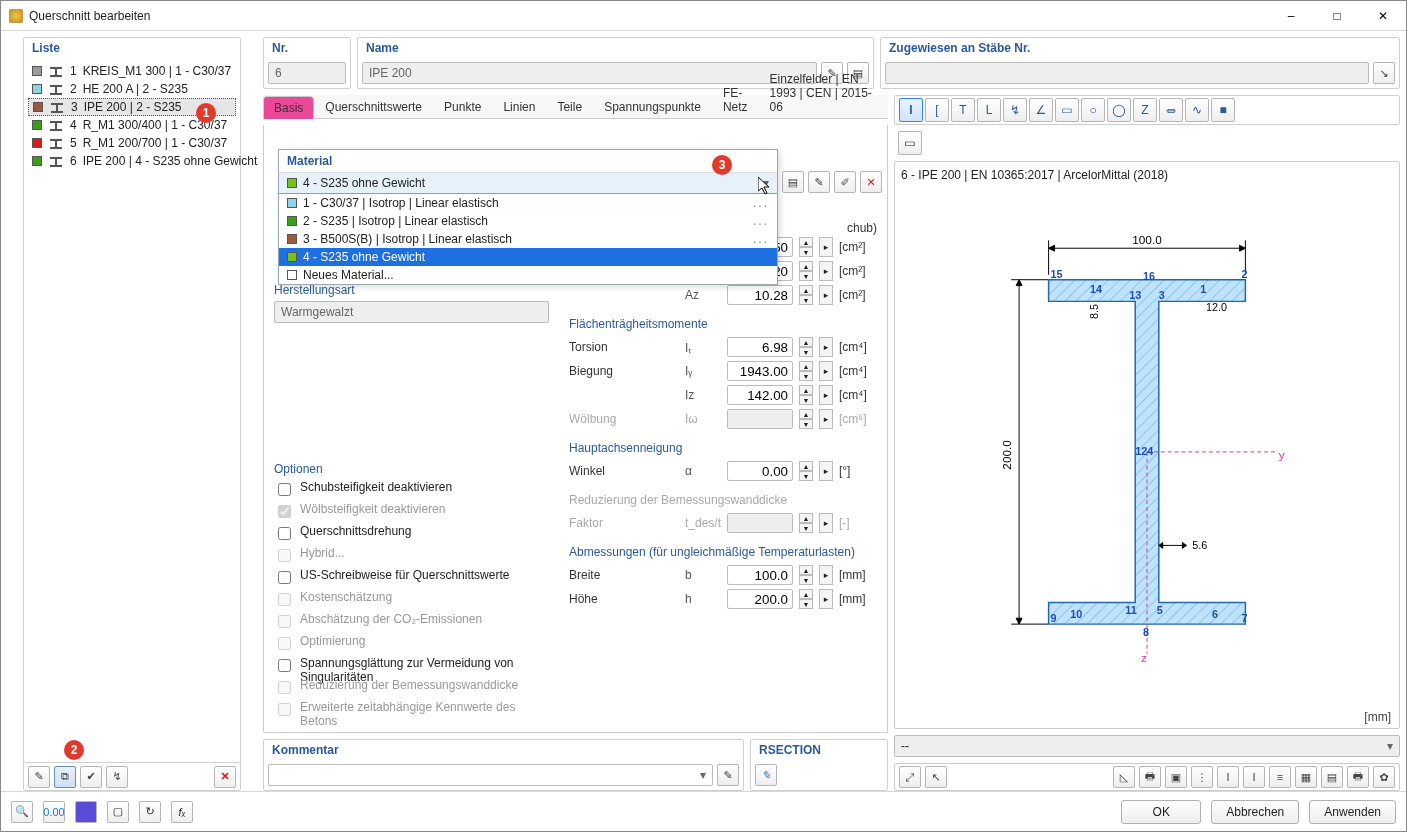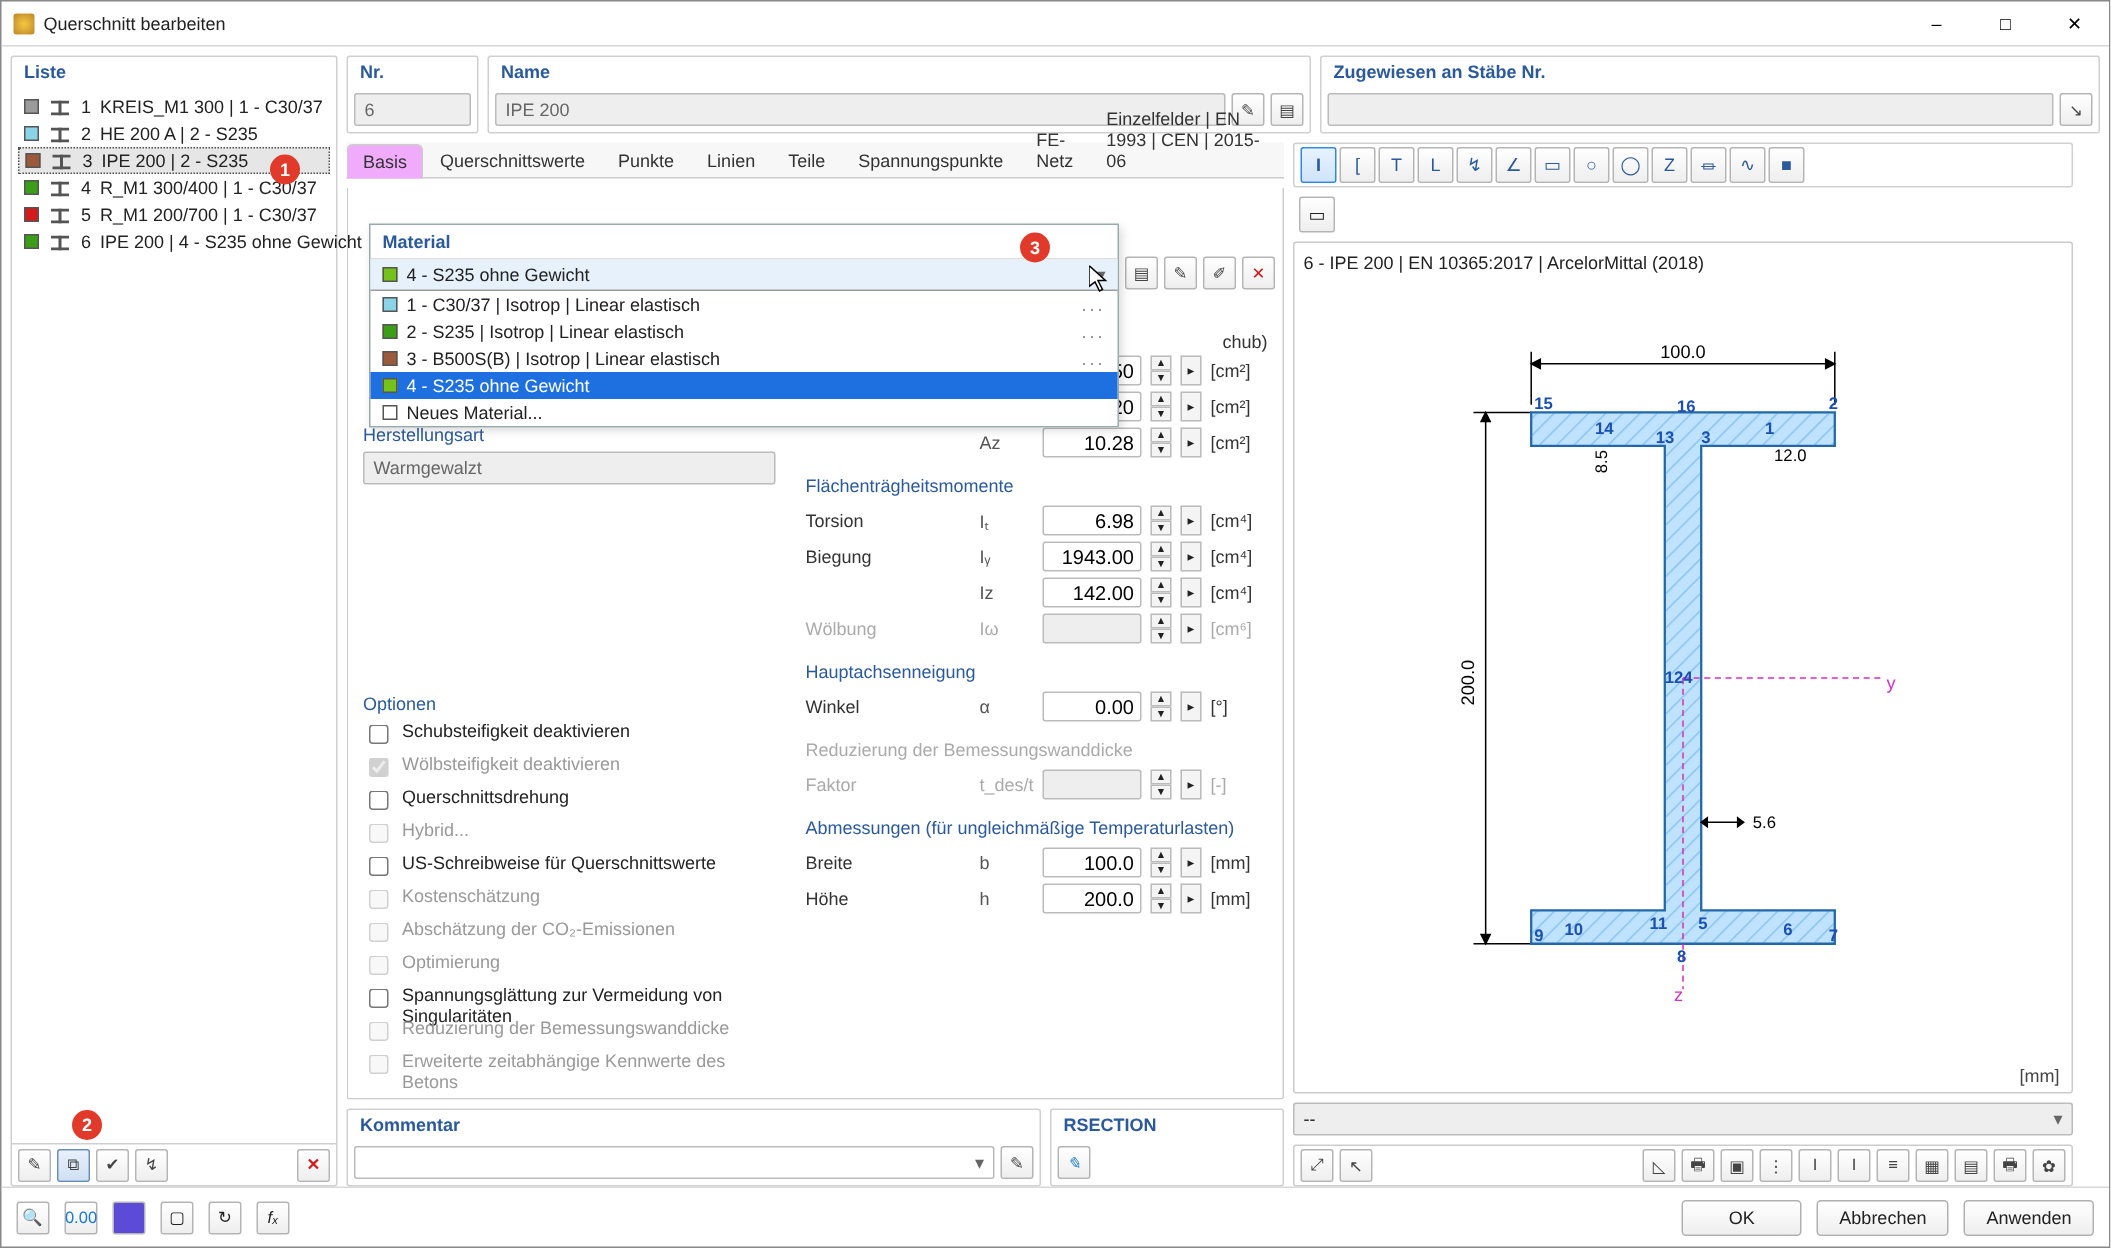--- a/index.html
+++ b/index.html
@@ -1,42 +1,42 @@
 <!DOCTYPE html>
 <html><head>
 <meta charset="utf-8">
 <style>
 html,body{margin:0;padding:0;font-family:"Segoe UI",Tahoma,sans-serif;font-size:12px;color:#222;background:#fff;}
 *{box-sizing:border-box}
 .window{width:1407px;height:832px;border:1px solid #888;display:flex;flex-direction:column;background:#fff}
 .titlebar{height:30px;display:flex;align-items:center;padding:0 0 0 8px;border-bottom:1px solid #d8d8d8}
 .titlebar .title{flex:1;font-size:12px}
 .titlebar .winbtn{width:46px;height:30px;display:flex;align-items:center;justify-content:center;font-family:"Segoe MDL2 Assets",sans-serif;color:#000}
-.body{flex:1;display:flex;gap:0;padding:6px 6px 0 6px;min-height:0}
+.body{flex:1;display:flex;gap:16px;padding:6px 6px 0 22px;min-height:0}
 .panel{background:#fff;border:1px solid #d0d0d0;border-radius:2px}
 .panel-head{font-weight:bold;color:#2a5a9c;padding:3px 8px;font-size:12px}
 
 .left{width:218px;display:flex;flex-direction:column;margin-right:6px}
 .list-inner{flex:1;padding:4px 4px}
 .lrow{display:flex;align-items:center;gap:6px;height:18px;padding:0 4px;border-radius:0}
 .lrow.selected{background:#e6e6e6;border:1px dotted #555}
 .swatch{width:10px;height:10px;border:1px solid #555;flex-shrink:0}
 .lrow .label{white-space:nowrap;font-size:12px}
 .left-tools{height:28px;display:flex;align-items:center;gap:4px;padding:2px 4px;border-top:1px solid #d0d0d0}
 .tbtn{width:22px;height:22px;border:1px solid #b5b5b5;background:linear-gradient(#fff,#eee);border-radius:2px;display:flex;align-items:center;justify-content:center;font-size:11px;color:#444}
 .tbtn.active{background:linear-gradient(#e8f0fa,#cfe0f4);border-color:#6a8cb8}
 .row-nr-name{display:flex;gap:6px}
 .nrbox{width:88px}
 .namebox{flex:1}
 .inputlike{height:22px;background:#fff;border:1px solid #bbb;border-radius:2px;padding:0 6px;display:flex;align-items:center}
 .inputlike.ro{background:#eeeeee;color:#666}
 .formcol{width:625px;display:flex;flex-direction:column;gap:6px}
 .tabsbar{display:flex;border-bottom:1px solid #ccc;gap:0;background:#f7f7f7;height:24px;align-items:flex-end}
 .tab{padding:4px 10px;font-size:12px;color:#333;border:1px solid transparent;border-bottom:none;border-radius:4px 4px 0 0;cursor:pointer}
-.tab.active{background:#f0abfc;border-color:#ccc;margin-bottom:-1px;font-weight:normal}
+.tab.active{background:#ec4899;border-color:#ccc;margin-bottom:-1px;font-weight:normal}
 .form-area{flex:1;position:relative;border:1px solid #ccc;border-top:none;border-radius:0 0 2px 2px;padding:10px;overflow:hidden;display:flex;gap:20px}
 .form-left{width:300px;display:flex;flex-direction:column;gap:10px}
 .form-right{flex:1;display:flex;flex-direction:column}
 .section-title{font-weight:normal;color:#2a5a9c;margin-bottom:4px}
 .fldrow{display:flex;align-items:center;height:24px;gap:6px}
 .fldrow .lbl{flex:0 0 110px;color:#333}
 .sym{flex:0 0 36px;color:#555}
 .spin{width:66px;height:20px;background:#fff;border:1px solid #bbb;border-radius:2px;text-align:right;padding:0 4px}
 .spin.disabled{background:#eee;color:#999}
 .spinbtns{width:14px;height:20px;display:flex;flex-direction:column}
@@ -64,21 +64,21 @@
 .sect-toolbar .sbtn{width:24px;height:24px;border:1px solid #b5b5b5;background:linear-gradient(#fff,#eee);border-radius:2px;display:flex;align-items:center;justify-content:center;font-size:12px;color:#2a5a9c}
 .sect-toolbar .sbtn.sel{border-color:#3088e6;background:linear-gradient(#e8f2ff,#d0e4fb)}
 .preview{flex:1;border:1px solid #ccc;border-radius:2px;position:relative;background:#fff;padding:6px;min-height:0}
 .preview .caption{font-size:12px;color:#222;margin-bottom:8px}
 .preview svg{width:100%;height:calc(100% - 40px)}
 .mm-label{position:absolute;bottom:4px;right:8px;color:#444}
 .bottom-toolbar{height:28px;display:flex;align-items:center;gap:4px;padding:2px 4px;border:1px solid #ccc;border-radius:2px}
 
 .lowrow{display:flex;gap:6px}
 .lowrow .commentbox{flex:1}
-.lowrow .rsectbox{width:156px}
+.lowrow .rsectbox{width:138px}
 .small-combo{height:22px;border:1px solid #bbb;border-radius:2px;padding:0 20px 0 6px;display:flex;align-items:center;position:relative}
 .small-combo::after{content:"▾";position:absolute;right:6px;color:#666}
 .foot{height:40px;border-top:1px solid #d8d8d8;display:flex;align-items:center;padding:0 10px;gap:10px}
 .foot .fbtn{width:22px;height:22px;border:1px solid #b5b5b5;background:linear-gradient(#fff,#eee);border-radius:2px;display:flex;align-items:center;justify-content:center;font-size:11px}
 .foot .spacer{flex:1}
 .foot .btn{min-width:80px;height:24px;border:1px solid #b0b0b0;background:linear-gradient(#fff,#eee);border-radius:3px;padding:0 14px;display:flex;align-items:center;justify-content:center}
 
 .badge{width:20px;height:20px;border-radius:50%;background:#e23a2a;color:#fff;font-weight:bold;display:flex;align-items:center;justify-content:center;position:absolute;font-size:12px;z-index:200}
 
 .c-gray{background:#9b9b9b}.c-cyan{background:#8bd3e6}.c-brown{background:#9c5a3c}.c-green{background:#3c9d18}.c-red{background:#d31b1b}.c-lime{background:#75c21a}.c-white{background:#fff}

